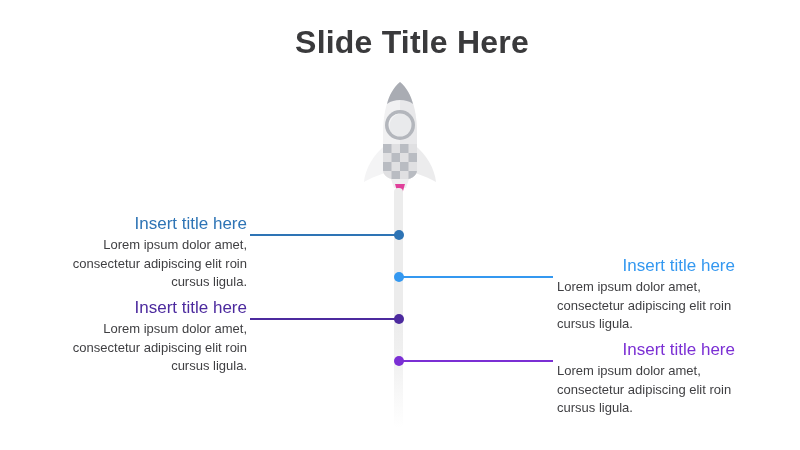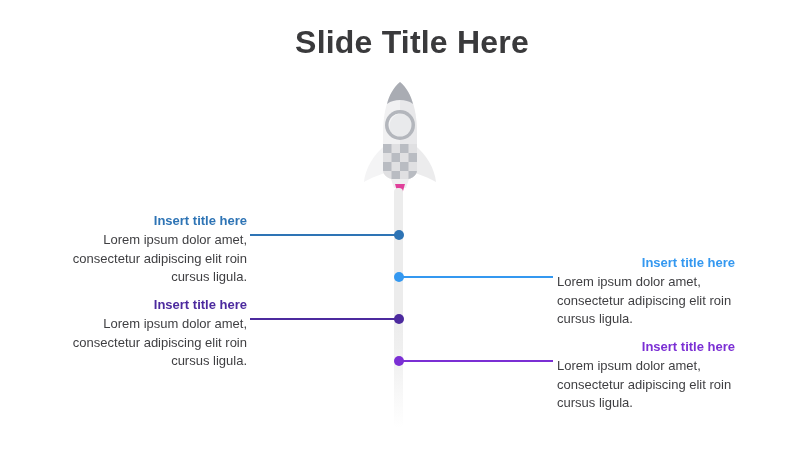--- a/index.html
+++ b/index.html
@@ -72,22 +72,22 @@
     height: 1.4px;
     z-index: 3;
   }
 
   
   .block {
     position: absolute;
     width: 178px;
   }
   .block .b-title {
-    font-size: 13px;
-    font-weight: bold;
+    font-size: 17px;
+    font-weight: normal;
     line-height: 1.25;
     margin-bottom: 2px;
     text-align: right;
   }
   .block .b-body {
     font-size: 13px;
     line-height: 1.42;
     color: #3f3f42;
   }
   .block.left  { text-align: right; }

